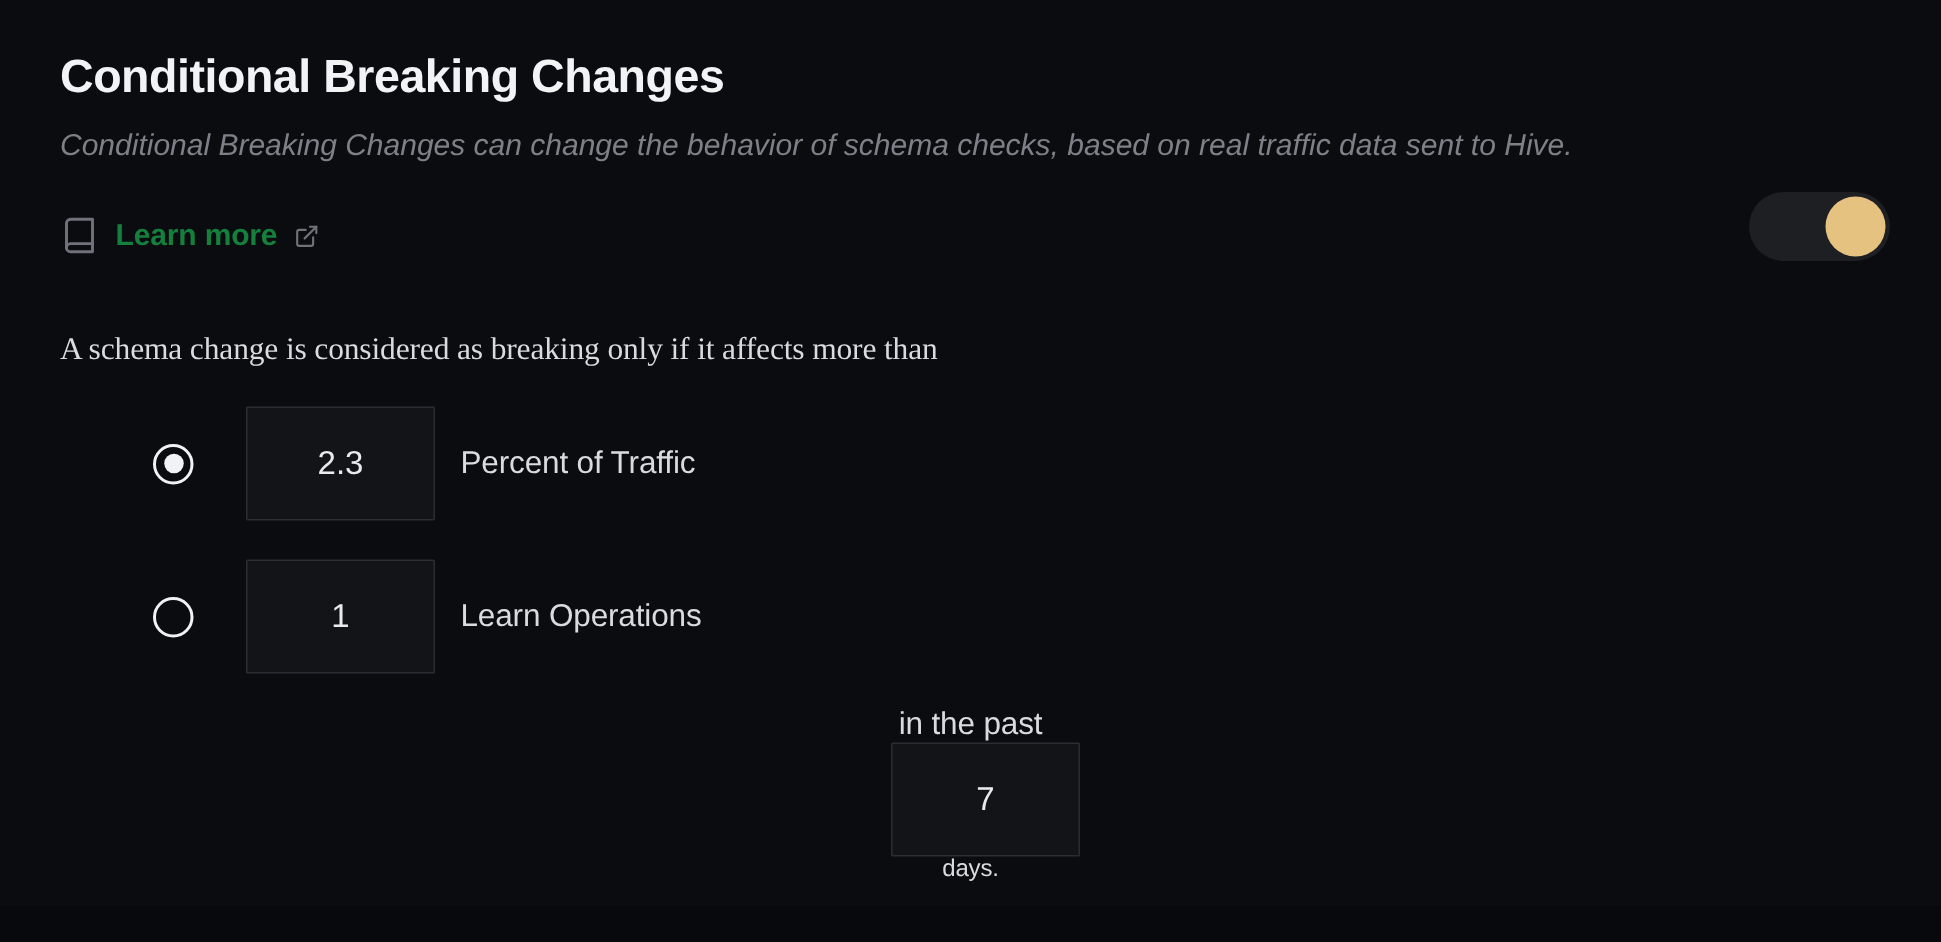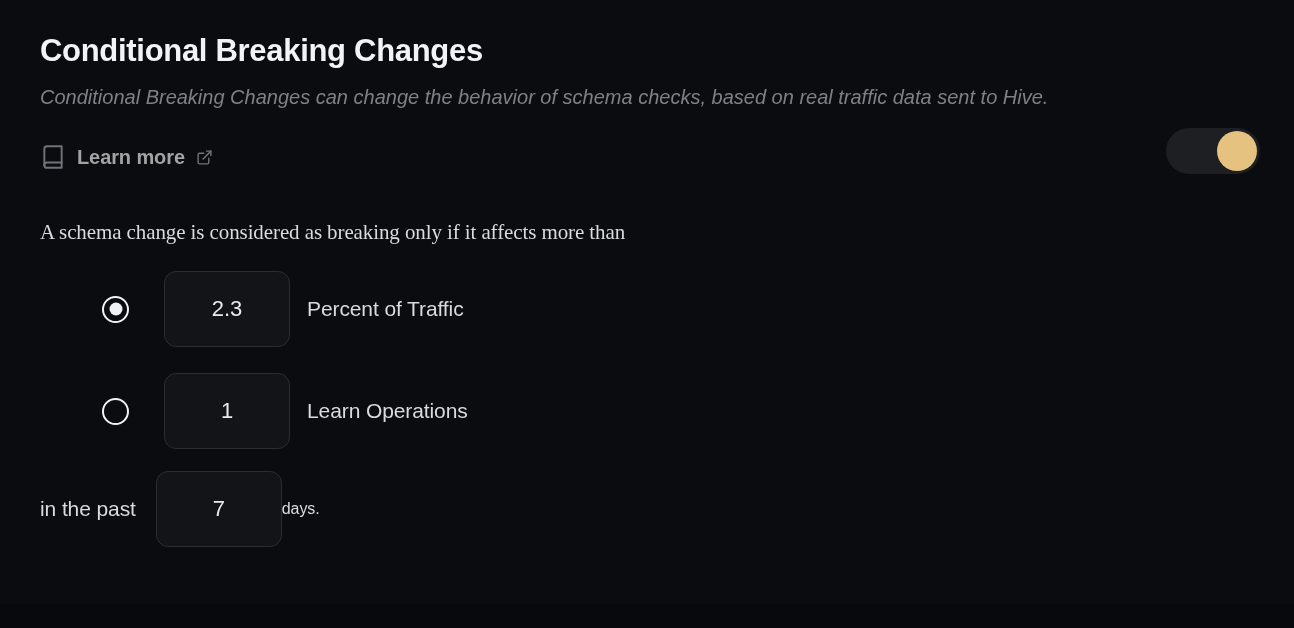--- a/index.html
+++ b/index.html
@@ -42,21 +42,21 @@
   .learn-row {
     display: flex;
     align-items: center;
     gap: 11px;
     margin-top: 32px;
   }
   .book-icon svg { display: block; }
   .learn-link {
     font-size: 20px;
     font-weight: 700;
-    color: #a3a3a3;
+    color: #15803d;
     text-decoration: none;
     letter-spacing: -0.1px;
   }
   .ext-icon svg { display: block; }
   .toggle {
     position: absolute;
     top: 128px;
     right: 34px;
     width: 94px;
     height: 46px;
@@ -109,37 +109,38 @@
     width: 13px;
     height: 13px;
     border-radius: 50%;
     background: #f1f2f3;
   }
   .num-input {
     width: 126px;
     height: 76px;
     background: #121418;
     border: 1px solid #2a2d33;
-    border-radius: 12px;
+    border-radius: 1px;
     color: #e9eaec;
     font-family: "Liberation Sans", sans-serif;
     font-size: 22px;
     text-align: center;
     outline: none;
   }
   .option-label {
     font-size: 21px;
     color: #d9dbde;
     margin-left: 17px;
     letter-spacing: -0.1px;
   }
   .past-row {
     display: flex;
     align-items: center;
     margin-top: 22px;
+    flex-direction: column;
   }
   .past-text {
     font-size: 21px;
     color: #d9dbde;
     letter-spacing: -0.1px;
   }
   .past-row .num-input { margin-left: 20px; }
   .days-text {
     font-size: 16px;
     color: #d9dbde;

